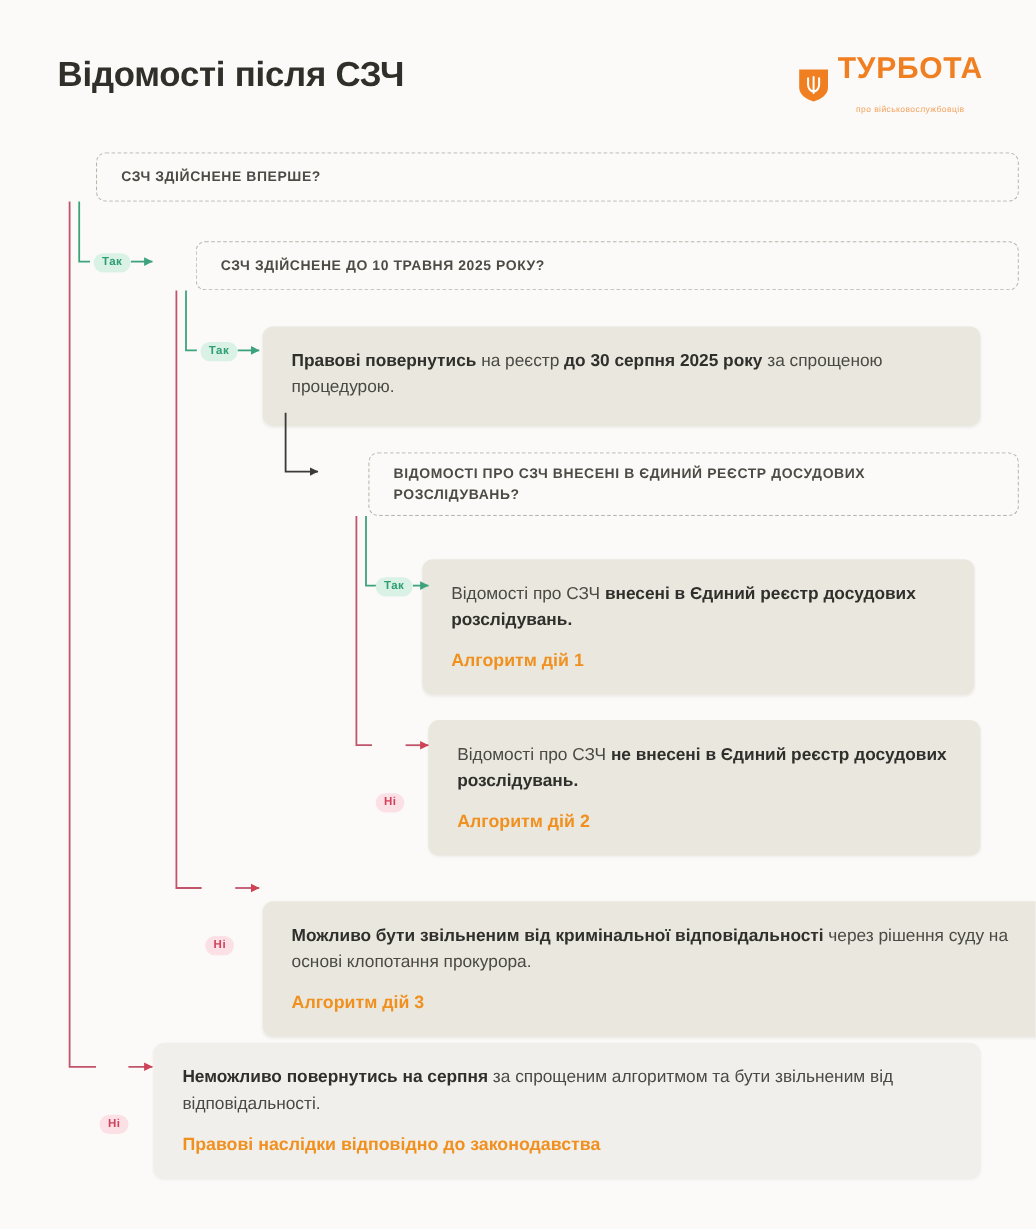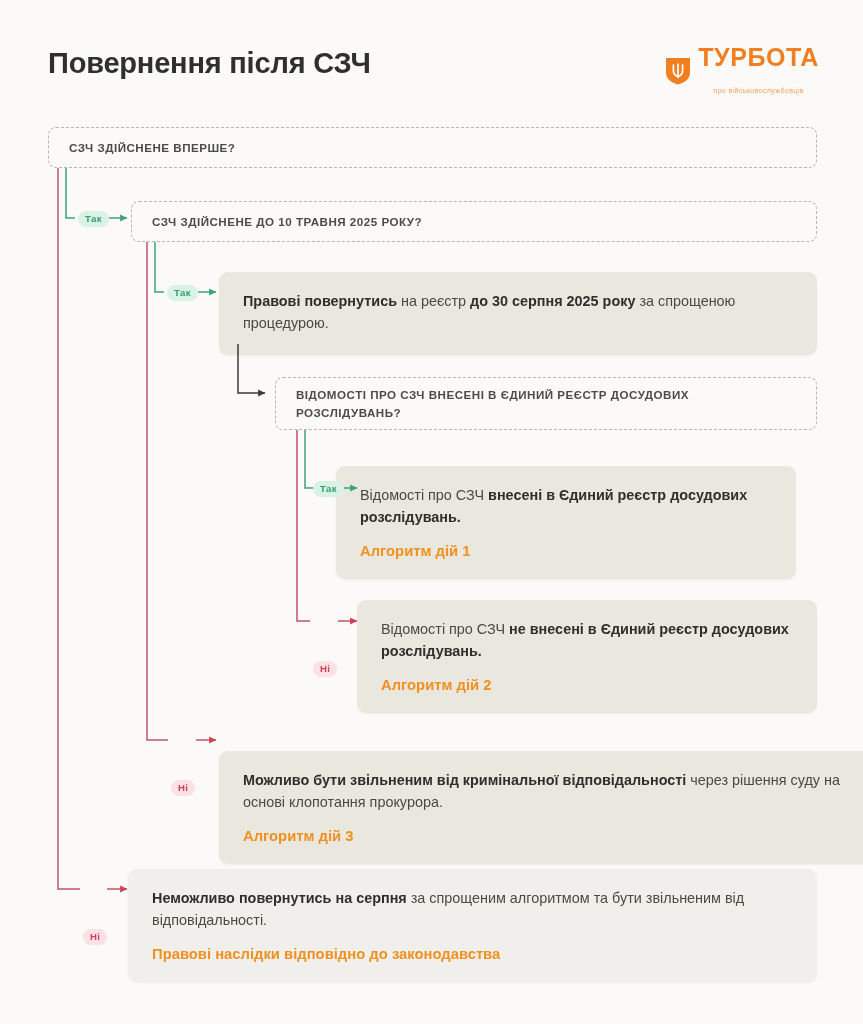--- a/index.html
+++ b/index.html
@@ -54,20 +54,21 @@
   }
 
   
   .decision {
     position: absolute;
     border: 1.4px dashed #b9b5ad;
     border-radius: 8px;
     background: #fbfaf8;
     display: flex;
     align-items: center;
+    margin-left: 32px;
   }
   .decision .dtext {
     font-size: 11.6px;
     font-weight: bold;
     color: #4c4c46;
     letter-spacing: 0.5px;
     line-height: 1.55;
     padding: 0 20px;
     text-transform: uppercase;
   }
@@ -117,21 +118,21 @@
     pointer-events: none;
     z-index: 1;
   }
 </style>
 </head>
 <body>
 
 <div id="page">
 
   <div id="header">
-    <div id="page-title">Повернення після СЗЧ</div>
+    <div id="page-title">Відомості після СЗЧ</div>
 
     <div id="logo">
       <svg id="logo-shield" viewBox="0 0 26 28">
         <path d="M1 1 H25 V16 C25 22 19 26 13 27.5 C7 26 1 22 1 16 Z" fill="#f07f21"></path>
         <path d="M13 7.2 V20.5 M8.4 8.2 V13.4 C8.4 16.4 10.4 18.6 13 19.8 M17.6 8.2 V13.4 C17.6 16.4 15.6 18.6 13 19.8" stroke="#ffffff" stroke-width="1.7" fill="none" stroke-linecap="round"></path>
       </svg>
       <div id="logo-textwrap">
         <div id="logo-word">ТУРБОТА</div>
         <div id="logo-sub">про військовослужбовців</div>
       </div>
@@ -190,21 +191,21 @@
   <div class="conn-label yes" style="left:167px; top:285px;">Так</div>
   <div class="conn-label no" style="left:171px; top:733px;">Ні</div>
 
   <div class="conn-label yes" style="left:313px; top:481px;">Так</div>
   <div class="conn-label no" style="left:313px; top:614px;">Ні</div>
 
   <div class="card beige" style="left:219px; top:272px; width:598px;">
     <div class="body"><b>Правові повернутись</b><span> на реєстр </span><b>до 30 серпня 2025 року</b><span> за спрощеною процедурою.</span></div>
   </div>
 
-  <div class="card beige" style="left:336px; top:466px; width:460px;">
+  <div class="card beige" style="left:352px; top:466px; width:460px;">
     <div class="body"><span>Відомості про СЗЧ </span><b>внесені в Єдиний реєстр досудових розслідувань.</b></div>
     <div class="algo">Алгоритм дій 1</div>
   </div>
 
   <div class="card beige" style="left:357px; top:600px; width:460px;">
     <div class="body"><span>Відомості про СЗЧ </span><b>не внесені в Єдиний реєстр досудових розслідувань.</b></div>
     <div class="algo">Алгоритм дій 2</div>
   </div>
 
   <div class="card beige" style="left:219px; top:751px; width:690px;">

